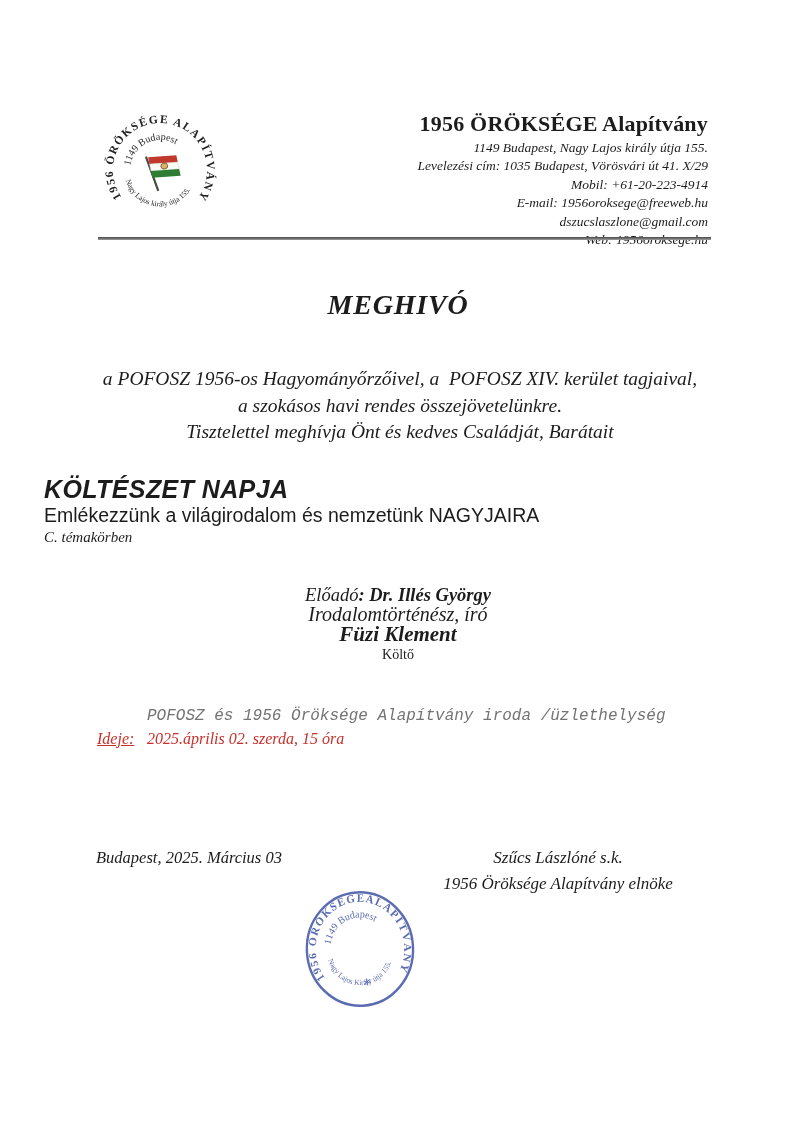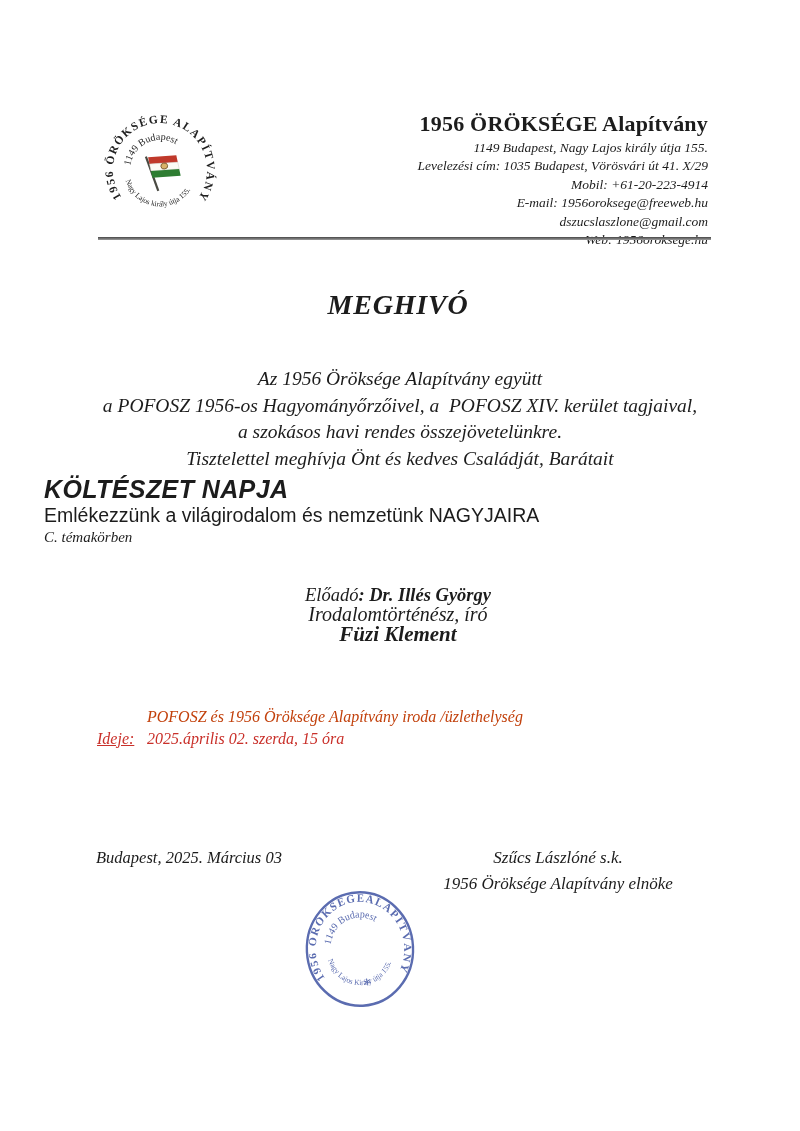--- a/index.html
+++ b/index.html
@@ -33,21 +33,21 @@
   .speaker-line1 .bold{font-weight:bold;}
   .speaker-role1{font-size:20px;font-style:italic;line-height:16px;}
   .speaker-name2{font-size:21px;font-weight:bold;font-style:italic;line-height:25px;}
   .speaker-role2{font-size:14px;line-height:16px;}
   
   .details{position:absolute;left:97px;top:706px;font-size:16px;font-style:italic;line-height:21.5px;}
   .detail-line{white-space:nowrap;}
   .detail-label{display:inline-block;width:48px;color:#c9302a;}
   .detail-label .u{text-decoration:underline;}
   .detail-value{color:#c9302a;margin-left:2px;}
-  .detail-line2{padding-left:50px;color:#c2410c;}
+  .detail-line2{padding-left:50px;color:#737373;font-family:Liberation Mono, monospace;}
   
   .sig-date{position:absolute;left:96px;top:848px;font-size:16.5px;font-style:italic;}
   .sig-block{position:absolute;left:418px;top:845px;width:280px;text-align:center;
     font-size:17px;font-style:italic;line-height:26px;}
   
   .stamp{position:absolute;left:301px;top:886px;width:120px;height:128px;
     transform:rotate(-3deg);opacity:.9;}
   .stamp svg{width:118px;height:126px;}
   .stamp-blue{fill:#4a5da8;}
   .stamp-stroke{stroke:#4a5da8;fill:none;}
@@ -103,36 +103,36 @@
     <div class="contact-line">E-mail: 1956oroksege@freeweb.hu</div>
     <div class="contact-line">dszucslaszlone@gmail.com</div>
     <div class="contact-line">Web: 1956oroksege.hu</div>
   </div>
 
   <div class="divider"></div>
 
   <div class="doc-title">MEGHIVÓ</div>
 
   <div class="invitation">
-    <div>Az 1956 Öröksége Alapítvány együtt</div>
     <div>a POFOSZ 1956-os Hagyományőrzőivel, a&nbsp; POFOSZ XIV. kerület tagjaival,</div>
     <div>a szokásos havi rendes összejövetelünkre.</div>
     <div>Tisztelettel meghívja Önt és kedves Családját, Barátait</div>
   </div>
 
   <div class="event">
     <div class="event-title">KÖLTÉSZET NAPJA</div>
     <div class="event-subtitle">Emlékezzünk a világirodalom és nemzetünk NAGYJAIRA</div>
     <div class="event-note">C. témakörben</div>
   </div>
 
   <div class="speakers">
     <div class="speaker-line1"><span>Előadó</span><span class="bold">: Dr. Illés György</span></div>
     <div class="speaker-role1">Irodalomtörténész, író</div>
     <div class="speaker-name2">Füzi Klement</div>
+    <div class="speaker-role2">Költő</div>
   </div>
 
   <div class="details">
     <div class="detail-line detail-line2">POFOSZ és 1956 Öröksége Alapítvány iroda /üzlethelység</div>
     <div class="detail-line">
       <span class="detail-label"><span class="u">Ideje:</span></span><span class="detail-value">2025.április 02. szerda, 15 óra</span>
     </div>
   </div>
 
   <div class="sig-date">Budapest, 2025. Március 03</div>

